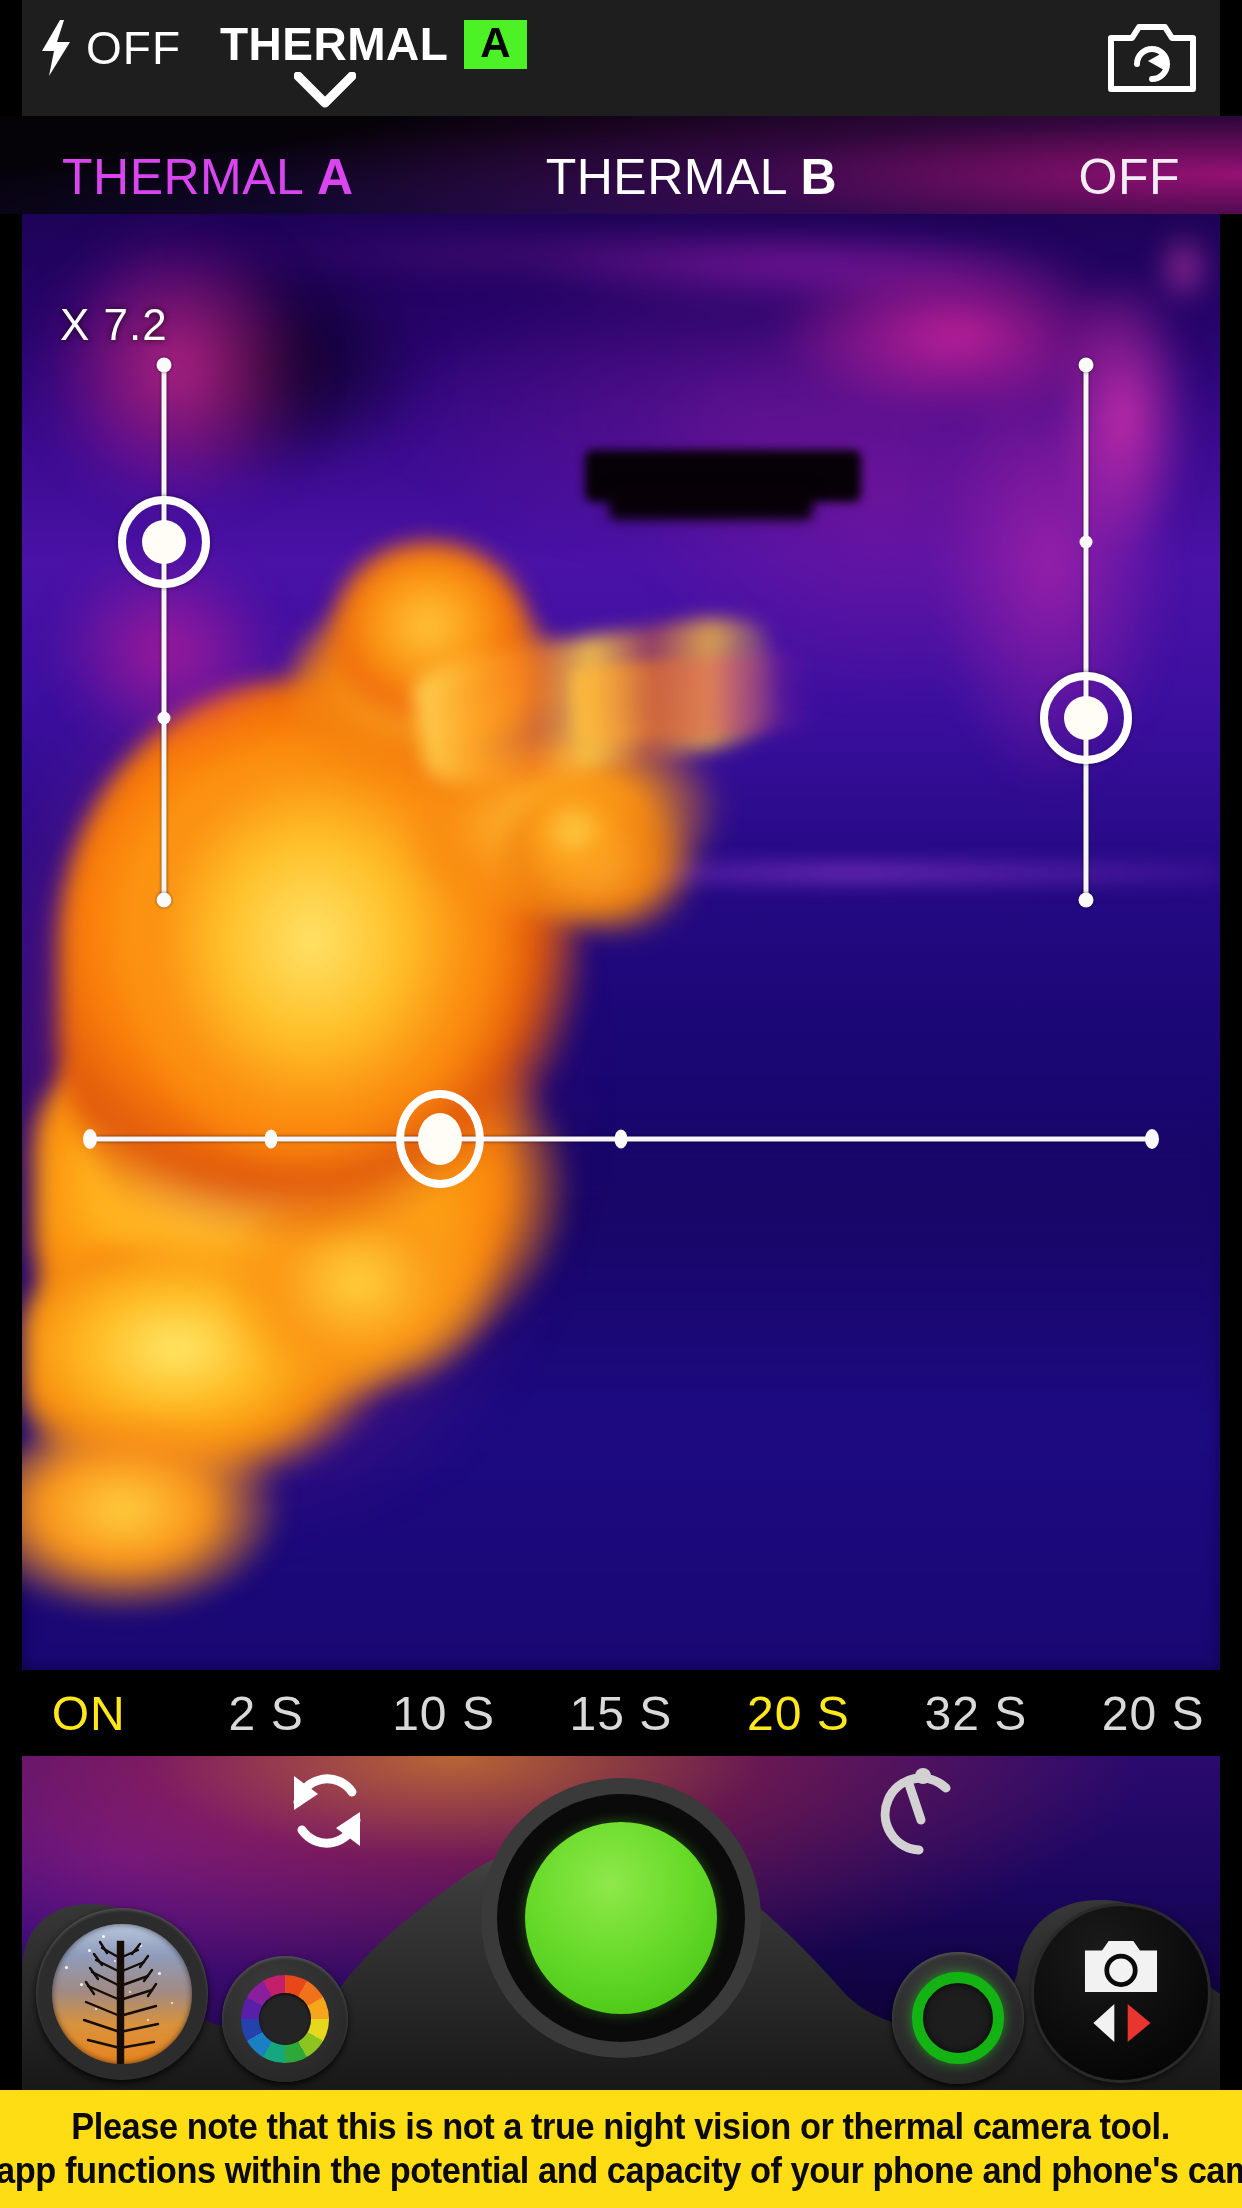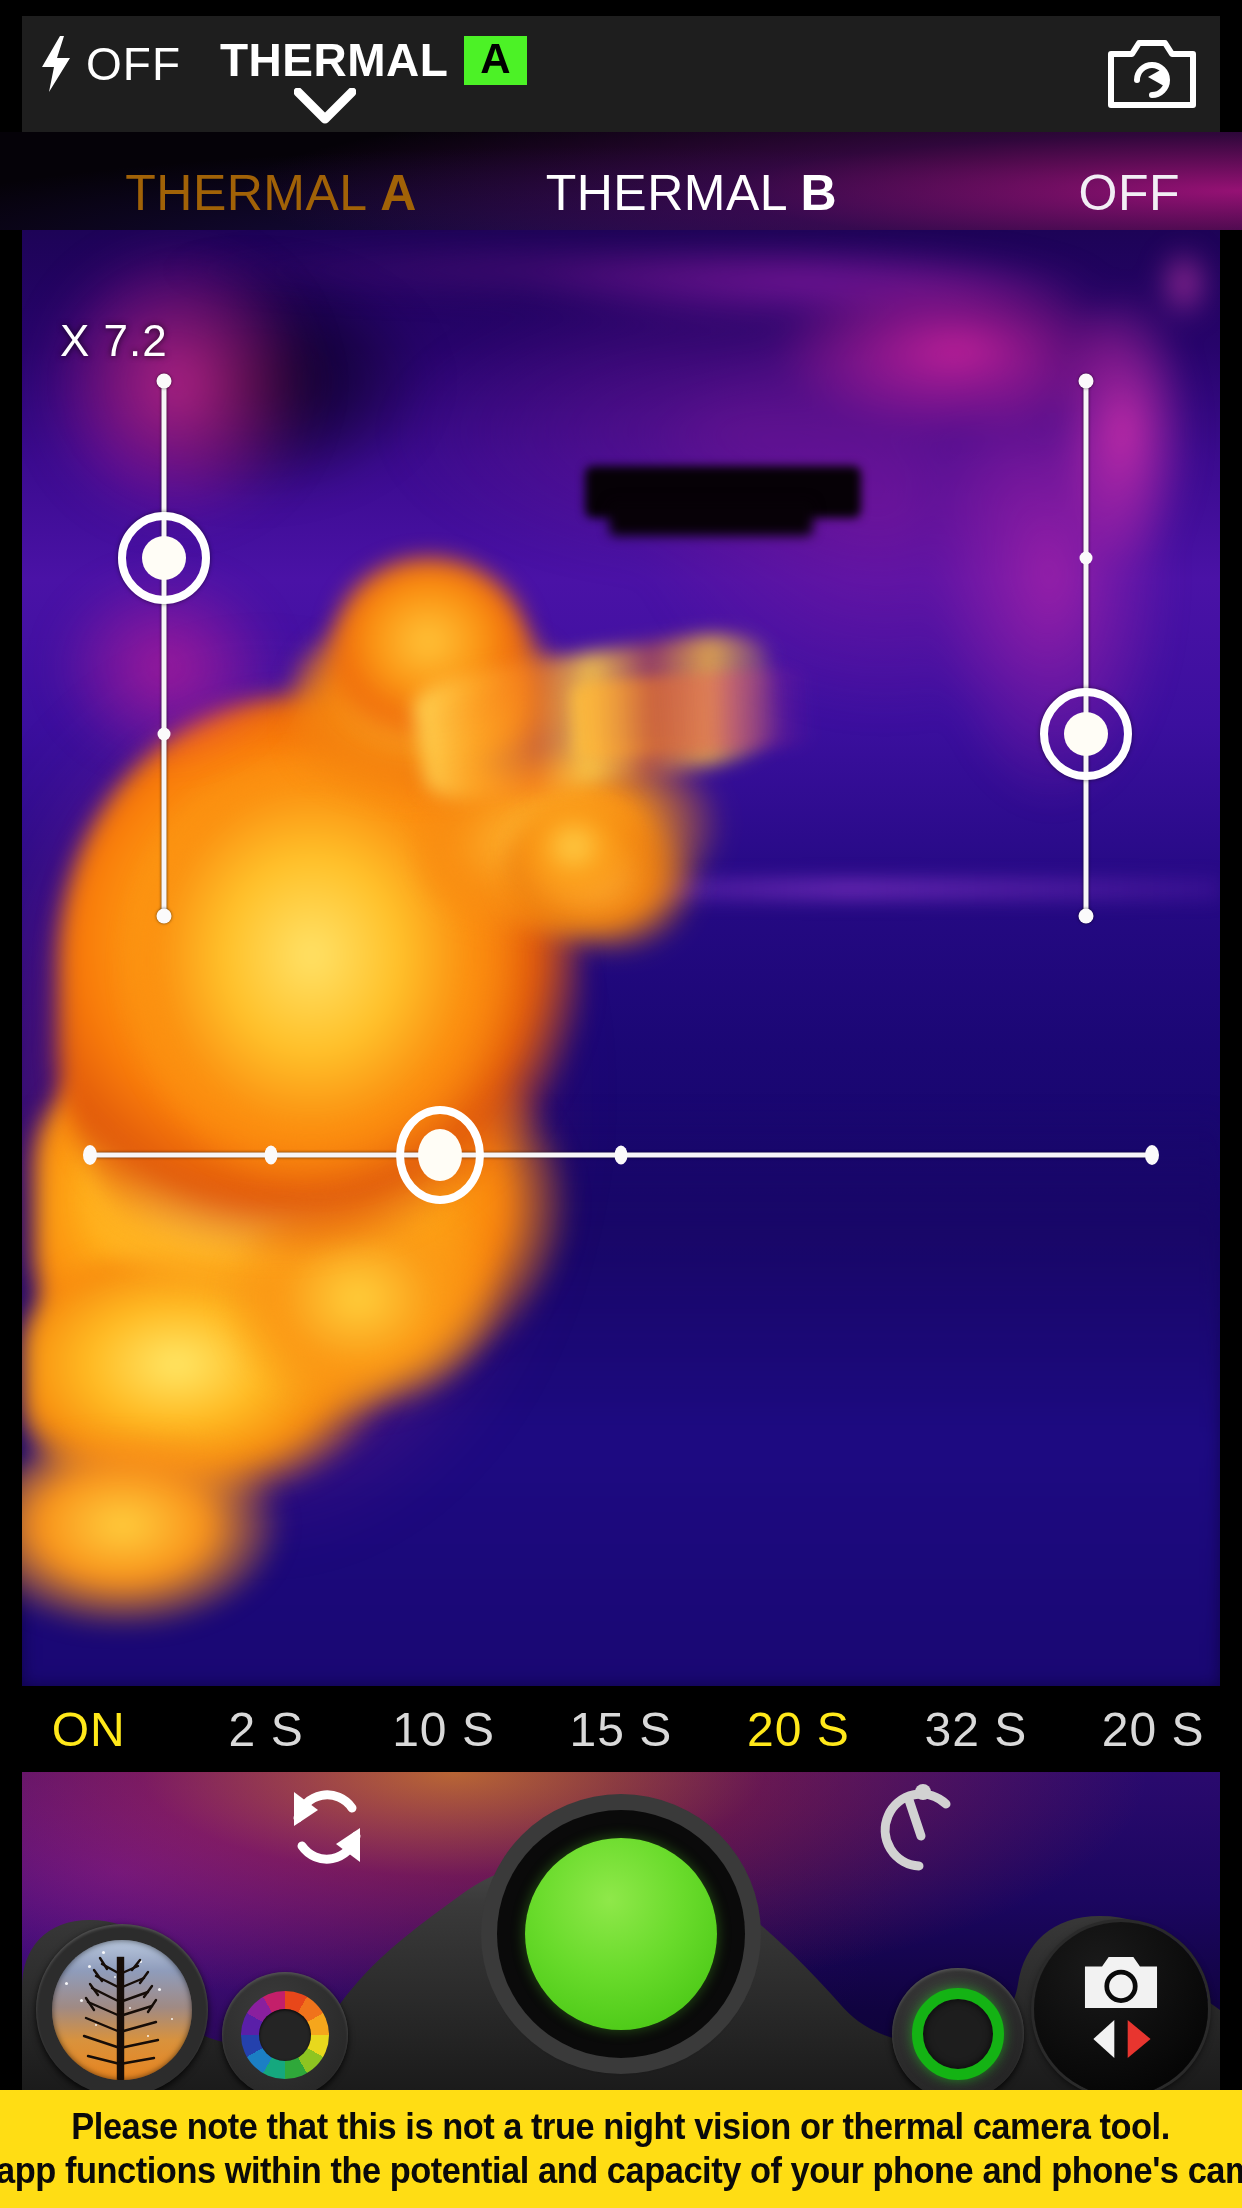--- a/index.html
+++ b/index.html
@@ -3,21 +3,21 @@
 <meta charset="utf-8">
 <title>Thermal Camera App</title>
 <style>
   * { margin:0; padding:0; box-sizing:border-box; }
   html,body { background:#000; }
   body {
     width:1242px; height:2208px;
     font-family:"Liberation Sans", sans-serif;
     overflow:hidden; position:relative;
   }
-  #app { position:absolute; inset:0; background:#000;margin-top:16px; }
+  #app { position:absolute; inset:0; background:#000; }
 
   
   .header {
     position:absolute; left:0; top:0; width:1242px; height:116px;
     background:#1e1e1e;
     border-left:22px solid #000; border-right:22px solid #000;
   }
   .header-inner { position:relative; width:100%; height:100%; }
 
   .flash-group {
@@ -72,21 +72,21 @@
       radial-gradient(130% 180% at 100% 60%, rgba(175,20,135,.85) 0%, rgba(90,12,110,.5) 32%, rgba(8,4,40,0) 62%),
       radial-gradient(90% 150% at 48% 120%, rgba(40,18,120,.6) 0%, rgba(4,2,26,0) 70%),
       #050208;
   }
   .mode-row-items {
     position:relative; display:flex; align-items:flex-end;
     height:100%; padding:0 34px 8px 34px;
   }
   .mode-opt { font-size:50px; letter-spacing:0.5px; white-space:nowrap; }
   .mode-opt b { font-weight:bold; }
-  .mode-opt.thermA { color:#a16207; width:38%; text-align:center; padding-left:28px; }
+  .mode-opt.thermA { color:#d946ef; width:38%; text-align:left; padding-left:28px; }
   .mode-opt.thermB { color:#ffffff; width:36%; text-align:center; }
   .mode-opt.offopt  { color:#f2eef5; width:26%; text-align:right; padding-right:28px; }
 
   
   .viewfinder {
     position:absolute; left:22px; top:214px; width:1198px; height:1456px;
     overflow:hidden; background:#16024a;
   }
   .thermal-scene { position:absolute; inset:0; }
 

